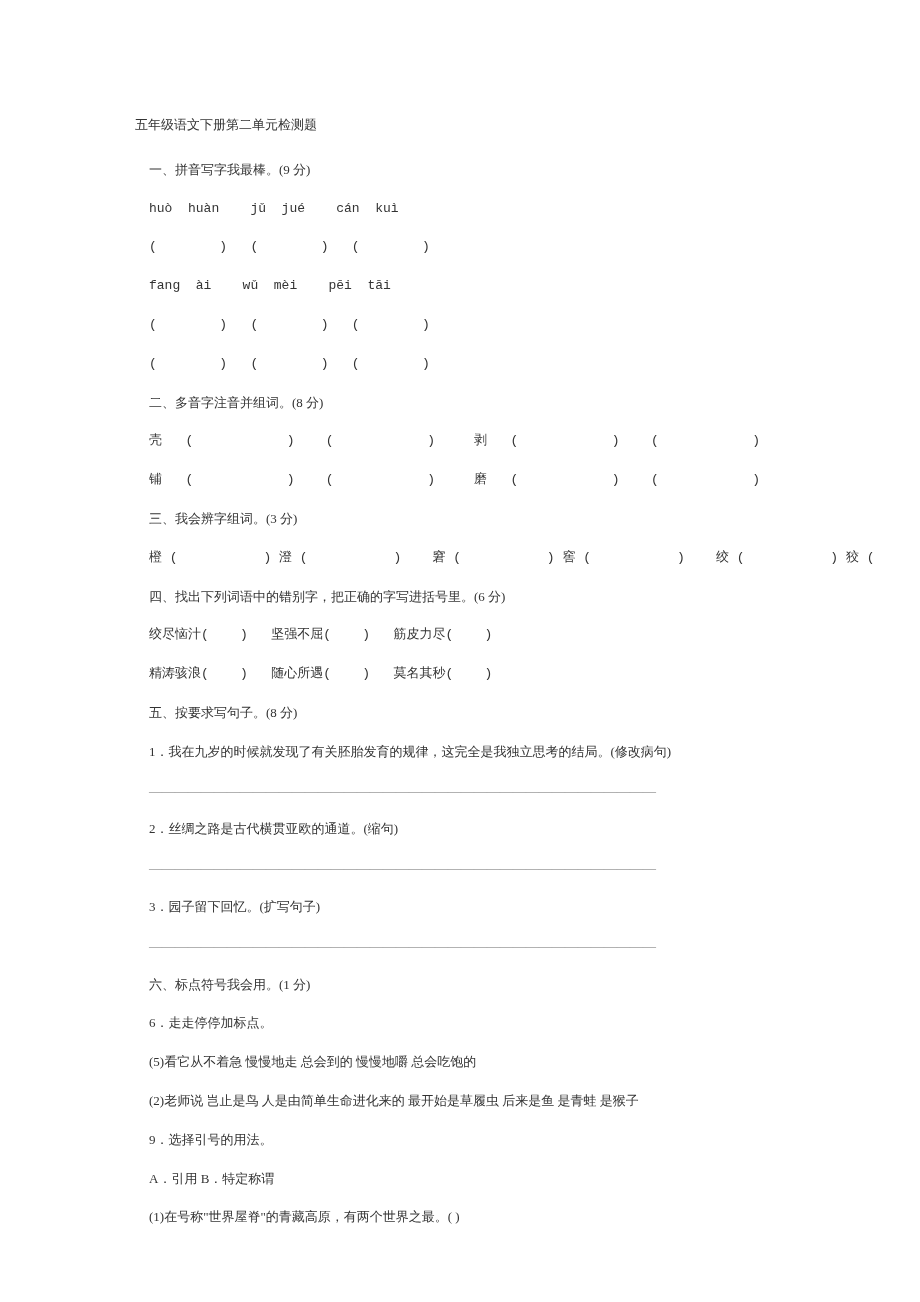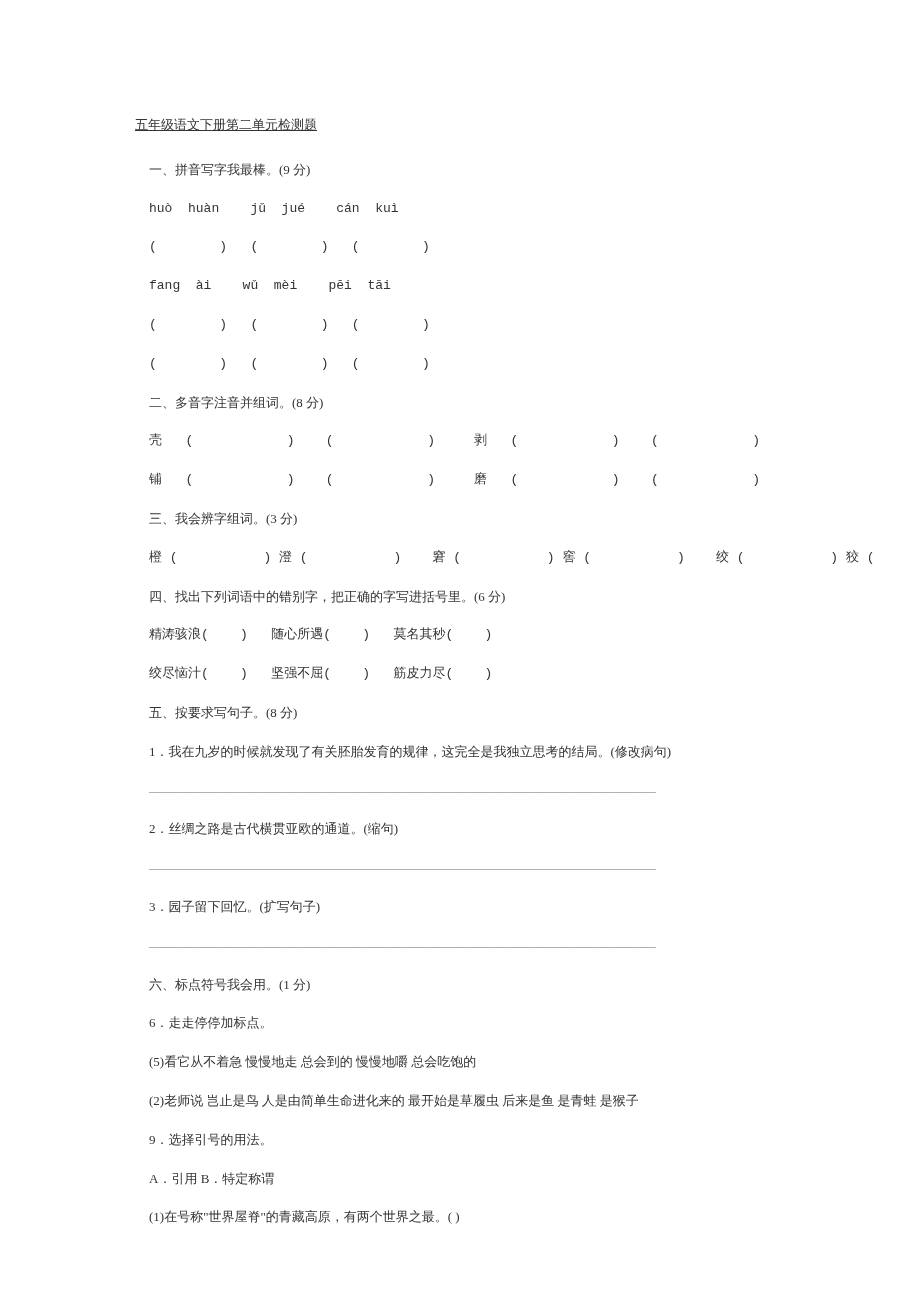--- a/index.html
+++ b/index.html
@@ -13,21 +13,20 @@
   }
   .page {
     width: 920px;
     min-height: 1302px;
     padding: 115px 130px 80px 135px;
     box-sizing: border-box;
   }
   .title {
     font-size: 13px;
     margin-bottom: 24px;
-    text-decoration: underline;
   }
   .section-h {
     margin-top: 4px;
     margin-bottom: 18px;
     padding-left: 14px;
   }
   .line {
     margin-bottom: 18px;
     padding-left: 14px;
     white-space: pre;
@@ -59,22 +58,22 @@
   <div class="line">(        )   (        )   (        )</div>
 
   <div class="section-h">二、多音字注音并组词。(8 分)</div>
   <div class="line">壳   (            )    (            )     剥   (            )    (            )</div>
   <div class="line">铺   (            )    (            )     磨   (            )    (            )</div>
 
   <div class="section-h">三、我会辨字组词。(3 分)</div>
   <div class="line">橙 (           ) 澄 (           )    窘 (           ) 窖 (           )    绞 (           ) 狡 (           )</div>
 
   <div class="section-h">四、找出下列词语中的错别字，把正确的字写进括号里。(6 分)</div>
+  <div class="line">绞尽恼汁(    )   坚强不屈(    )   筋皮力尽(    )</div>
   <div class="line">精涛骇浪(    )   随心所遇(    )   莫名其秒(    )</div>
-  <div class="line">绞尽恼汁(    )   坚强不屈(    )   筋皮力尽(    )</div>
 
   <div class="section-h">五、按要求写句子。(8 分)</div>
   <div class="line-wrap">1．我在九岁的时候就发现了有关胚胎发育的规律，这完全是我独立思考的结局。(修改病句)</div>
   <div class="blank-line">———————————————————————————————————————</div>
   <div class="line-wrap">2．丝绸之路是古代横贯亚欧的通道。(缩句)</div>
   <div class="blank-line">———————————————————————————————————————</div>
   <div class="line-wrap">3．园子留下回忆。(扩写句子)</div>
   <div class="blank-line">———————————————————————————————————————</div>
 
   <div class="section-h">六、标点符号我会用。(1 分)</div>

